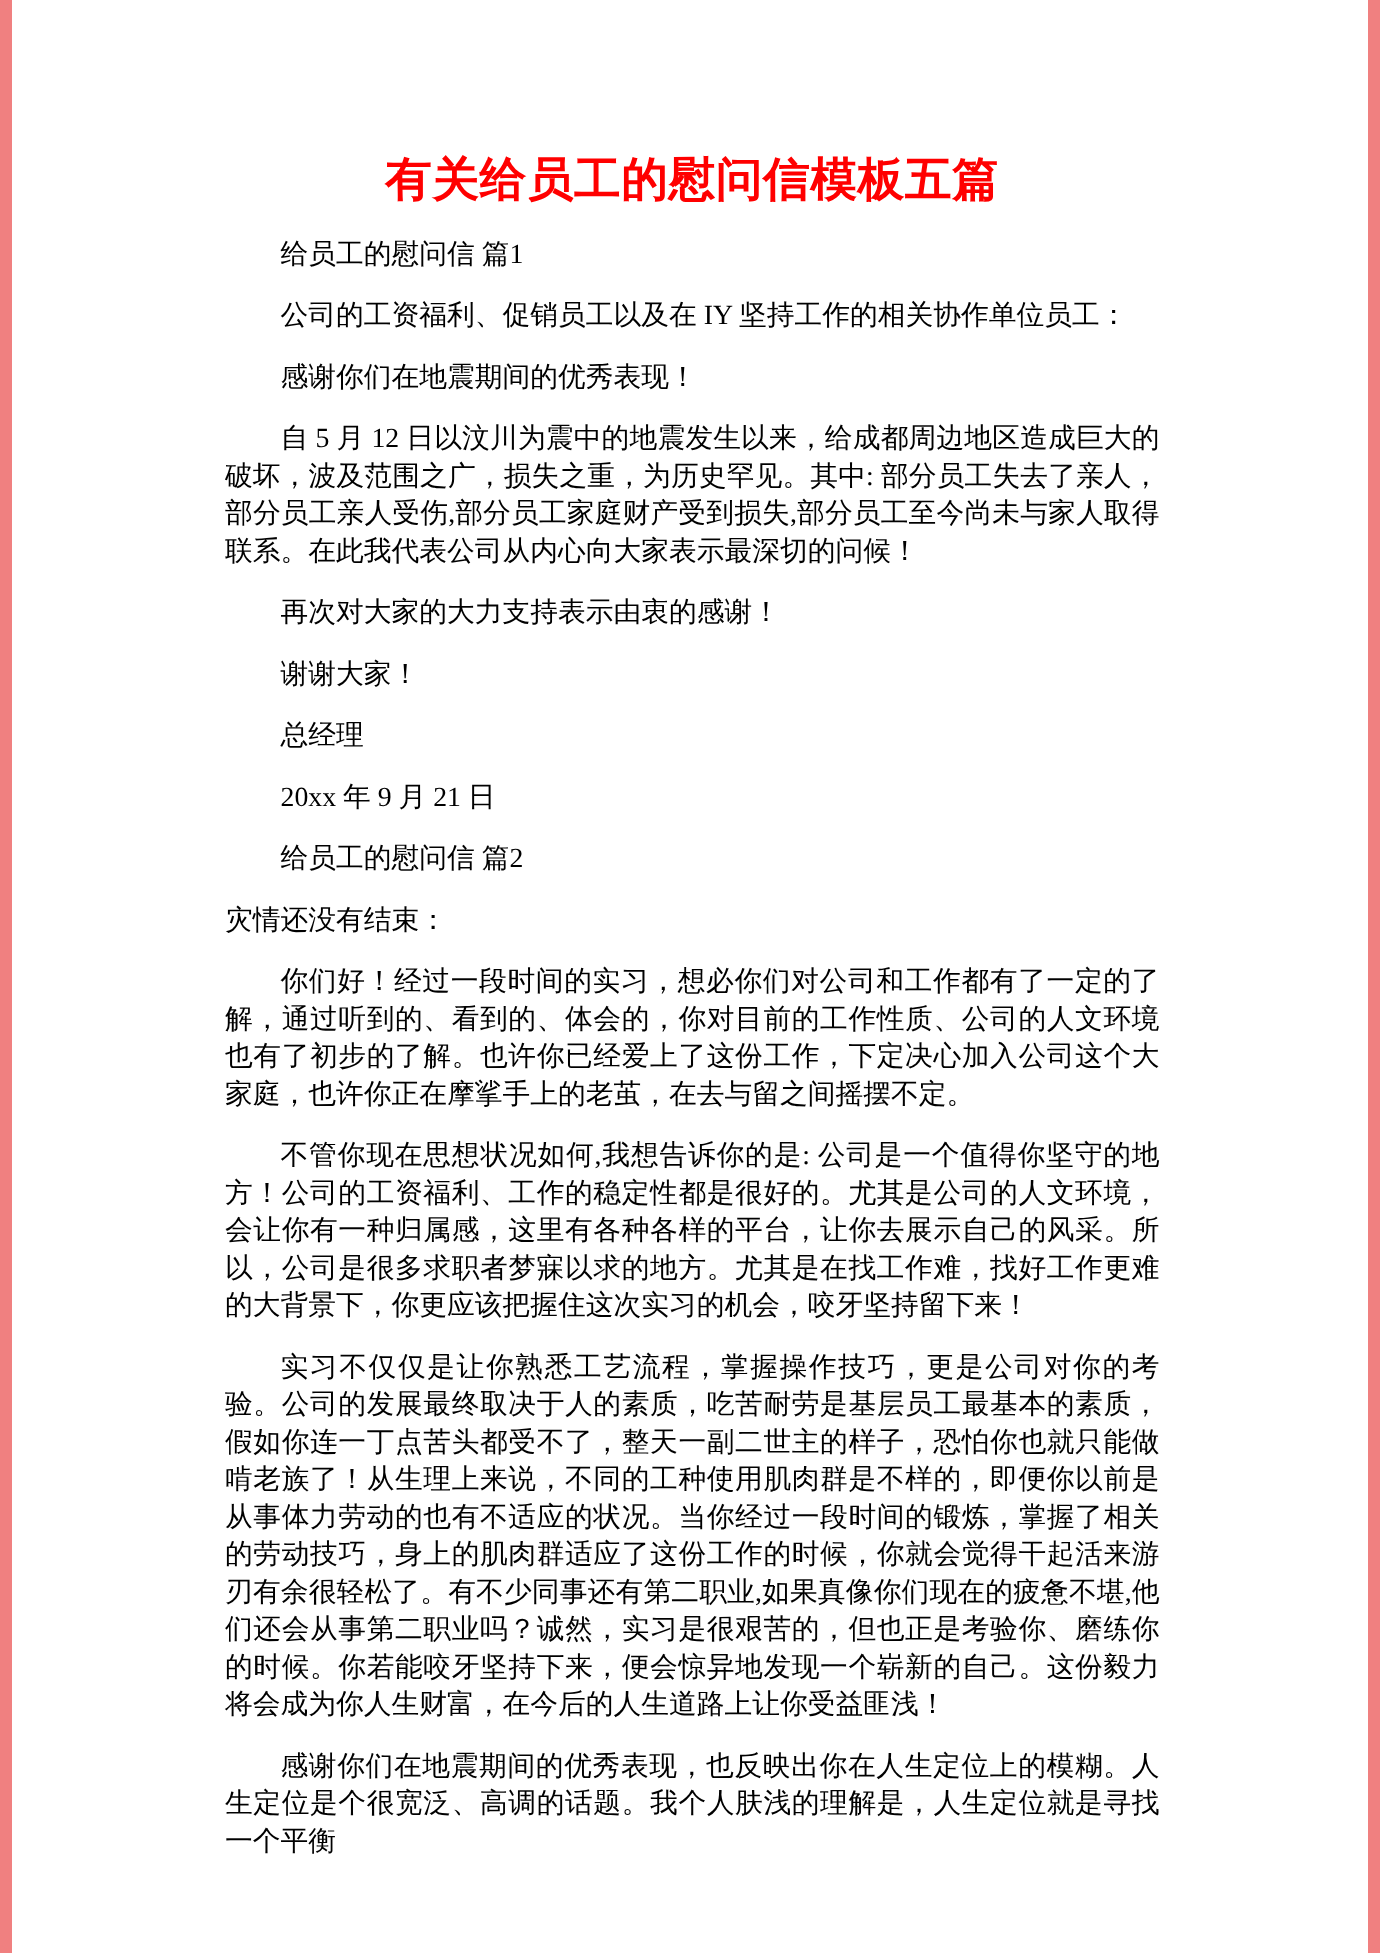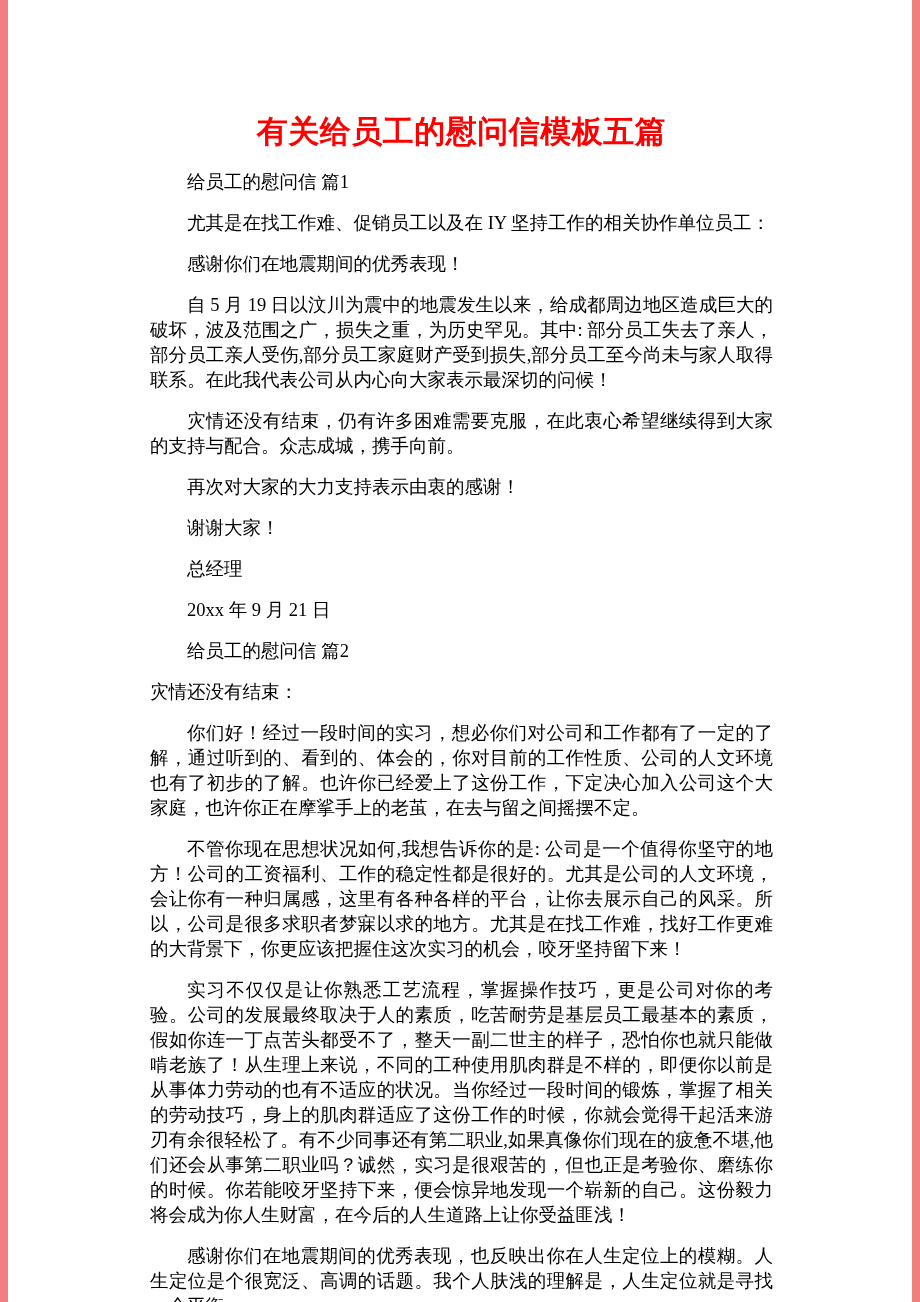--- a/index.html
+++ b/index.html
@@ -24,21 +24,21 @@
   }
   .edge-bar.left  { left: 0; }
   .edge-bar.right { right: 0; }
   .content {
     position: absolute;
     left: 134px;
     top: 98px;
     width: 655px;
   }
   h1.doc-title {
-    margin: 12px 0 11px 0;
+    margin: 0 0 11px 0;
     padding: 0;
     font-family: "Liberation Serif", "DejaVu Serif", serif;
     font-weight: bold;
     font-size: 31px;
     line-height: 44px;
     color: #ff0000;
     text-align: center;
     white-space: nowrap;
     letter-spacing: 0.5px;
   }
@@ -59,24 +59,23 @@
 
 <div class="page">
   <div class="edge-bar left"></div>
   <div class="edge-bar right"></div>
 
   <div class="content">
     <h1 class="doc-title">有关给员工的慰问信模板五篇</h1>
 
     <div class="body-text">
       <p>给员工的慰问信 篇1</p>
-      <p>尤其是在找工作难、促销员工以及在 IY 坚持工作的相关协作单位员工：</p>
+      <p>公司的工资福利、促销员工以及在 IY 坚持工作的相关协作单位员工：</p>
       <p>感谢你们在地震期间的优秀表现！</p>
-      <p>自 5 月 19 日以汶川为震中的地震发生以来，给成都周边地区造成巨大的破坏，波及范围之广，损失之重，为历史罕见。其中: 部分员工失去了亲人，部分员工亲人受伤,部分员工家庭财产受到损失,部分员工至今尚未与家人取得联系。在此我代表公司从内心向大家表示最深切的问候！</p>
-      <p>灾情还没有结束，仍有许多困难需要克服，在此衷心希望继续得到大家的支持与配合。众志成城，携手向前。</p>
+      <p>自 5 月 12 日以汶川为震中的地震发生以来，给成都周边地区造成巨大的破坏，波及范围之广，损失之重，为历史罕见。其中: 部分员工失去了亲人，部分员工亲人受伤,部分员工家庭财产受到损失,部分员工至今尚未与家人取得联系。在此我代表公司从内心向大家表示最深切的问候！</p>
       <p>再次对大家的大力支持表示由衷的感谢！</p>
       <p>谢谢大家！</p>
       <p>总经理</p>
       <p>20xx 年 9 月 21 日</p>
       <p>给员工的慰问信 篇2</p>
       <p class="ni">灾情还没有结束：</p>
       <p>你们好！经过一段时间的实习，想必你们对公司和工作都有了一定的了解，通过听到的、看到的、体会的，你对目前的工作性质、公司的人文环境也有了初步的了解。也许你已经爱上了这份工作，下定决心加入公司这个大家庭，也许你正在摩挲手上的老茧，在去与留之间摇摆不定。</p>
       <p>不管你现在思想状况如何,我想告诉你的是: 公司是一个值得你坚守的地方！公司的工资福利、工作的稳定性都是很好的。尤其是公司的人文环境，会让你有一种归属感，这里有各种各样的平台，让你去展示自己的风采。所以，公司是很多求职者梦寐以求的地方。尤其是在找工作难，找好工作更难的大背景下，你更应该把握住这次实习的机会，咬牙坚持留下来！</p>
       <p>实习不仅仅是让你熟悉工艺流程，掌握操作技巧，更是公司对你的考验。公司的发展最终取决于人的素质，吃苦耐劳是基层员工最基本的素质，假如你连一丁点苦头都受不了，整天一副二世主的样子，恐怕你也就只能做啃老族了！从生理上来说，不同的工种使用肌肉群是不样的，即便你以前是从事体力劳动的也有不适应的状况。当你经过一段时间的锻炼，掌握了相关的劳动技巧，身上的肌肉群适应了这份工作的时候，你就会觉得干起活来游刃有余很轻松了。有不少同事还有第二职业,如果真像你们现在的疲惫不堪,他们还会从事第二职业吗？诚然，实习是很艰苦的，但也正是考验你、磨练你的时候。你若能咬牙坚持下来，便会惊异地发现一个崭新的自己。这份毅力将会成为你人生财富，在今后的人生道路上让你受益匪浅！</p>
       <p>感谢你们在地震期间的优秀表现，也反映出你在人生定位上的模糊。人生定位是个很宽泛、高调的话题。我个人肤浅的理解是，人生定位就是寻找一个平衡</p>

